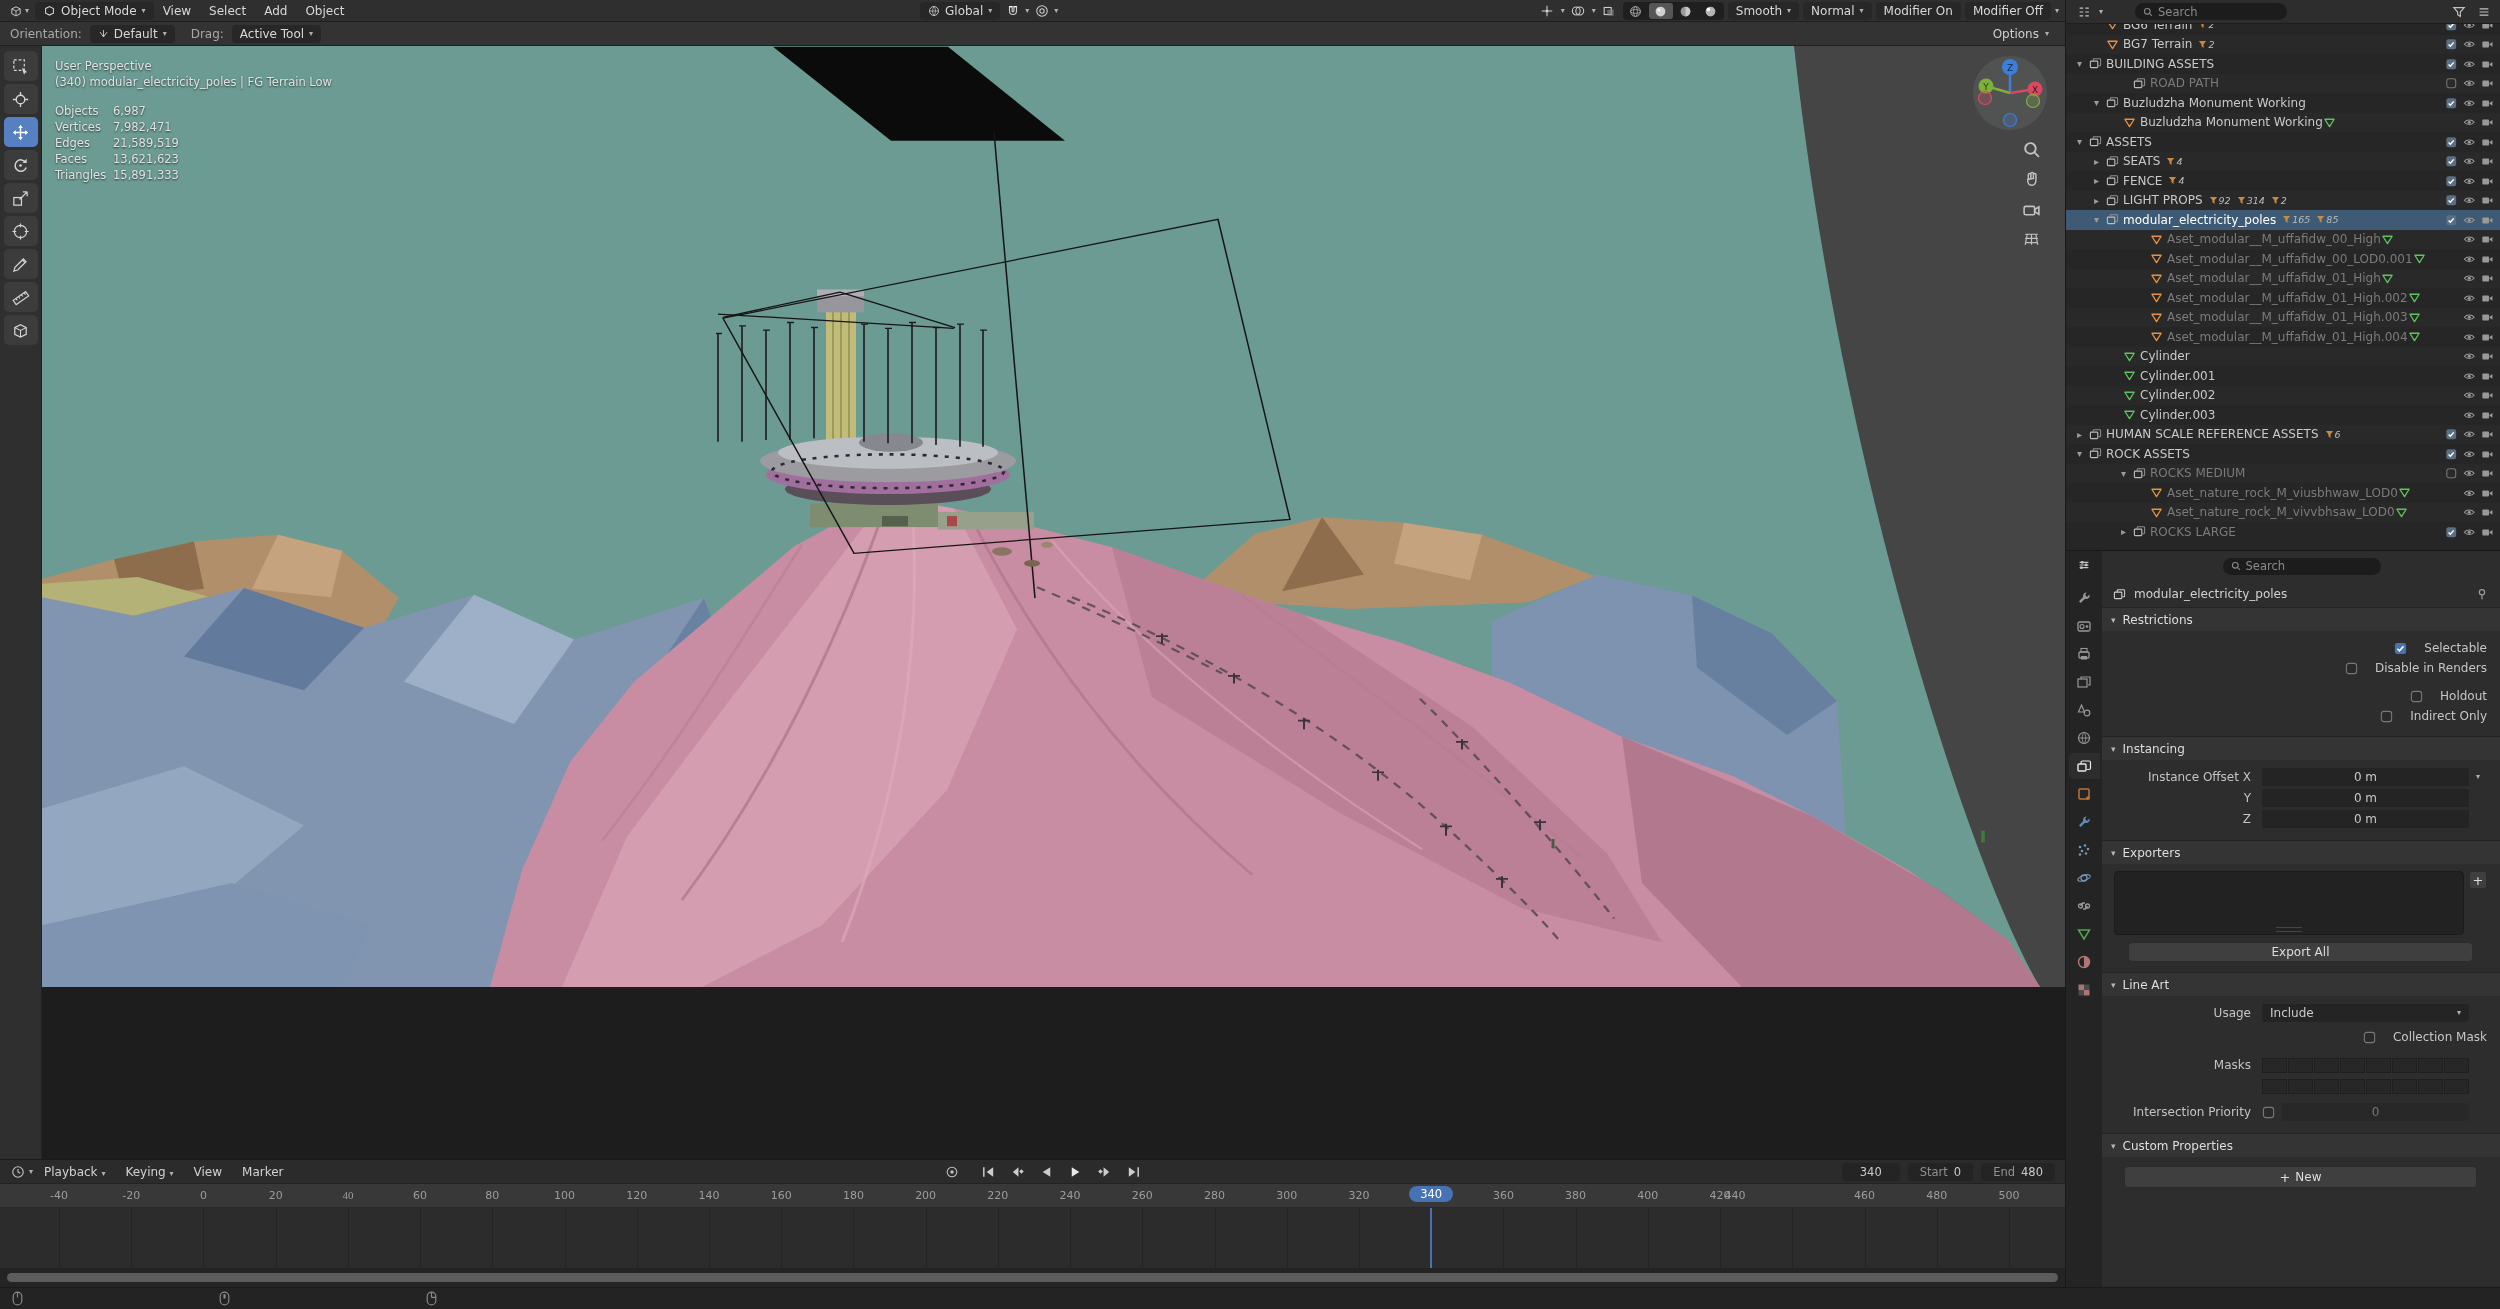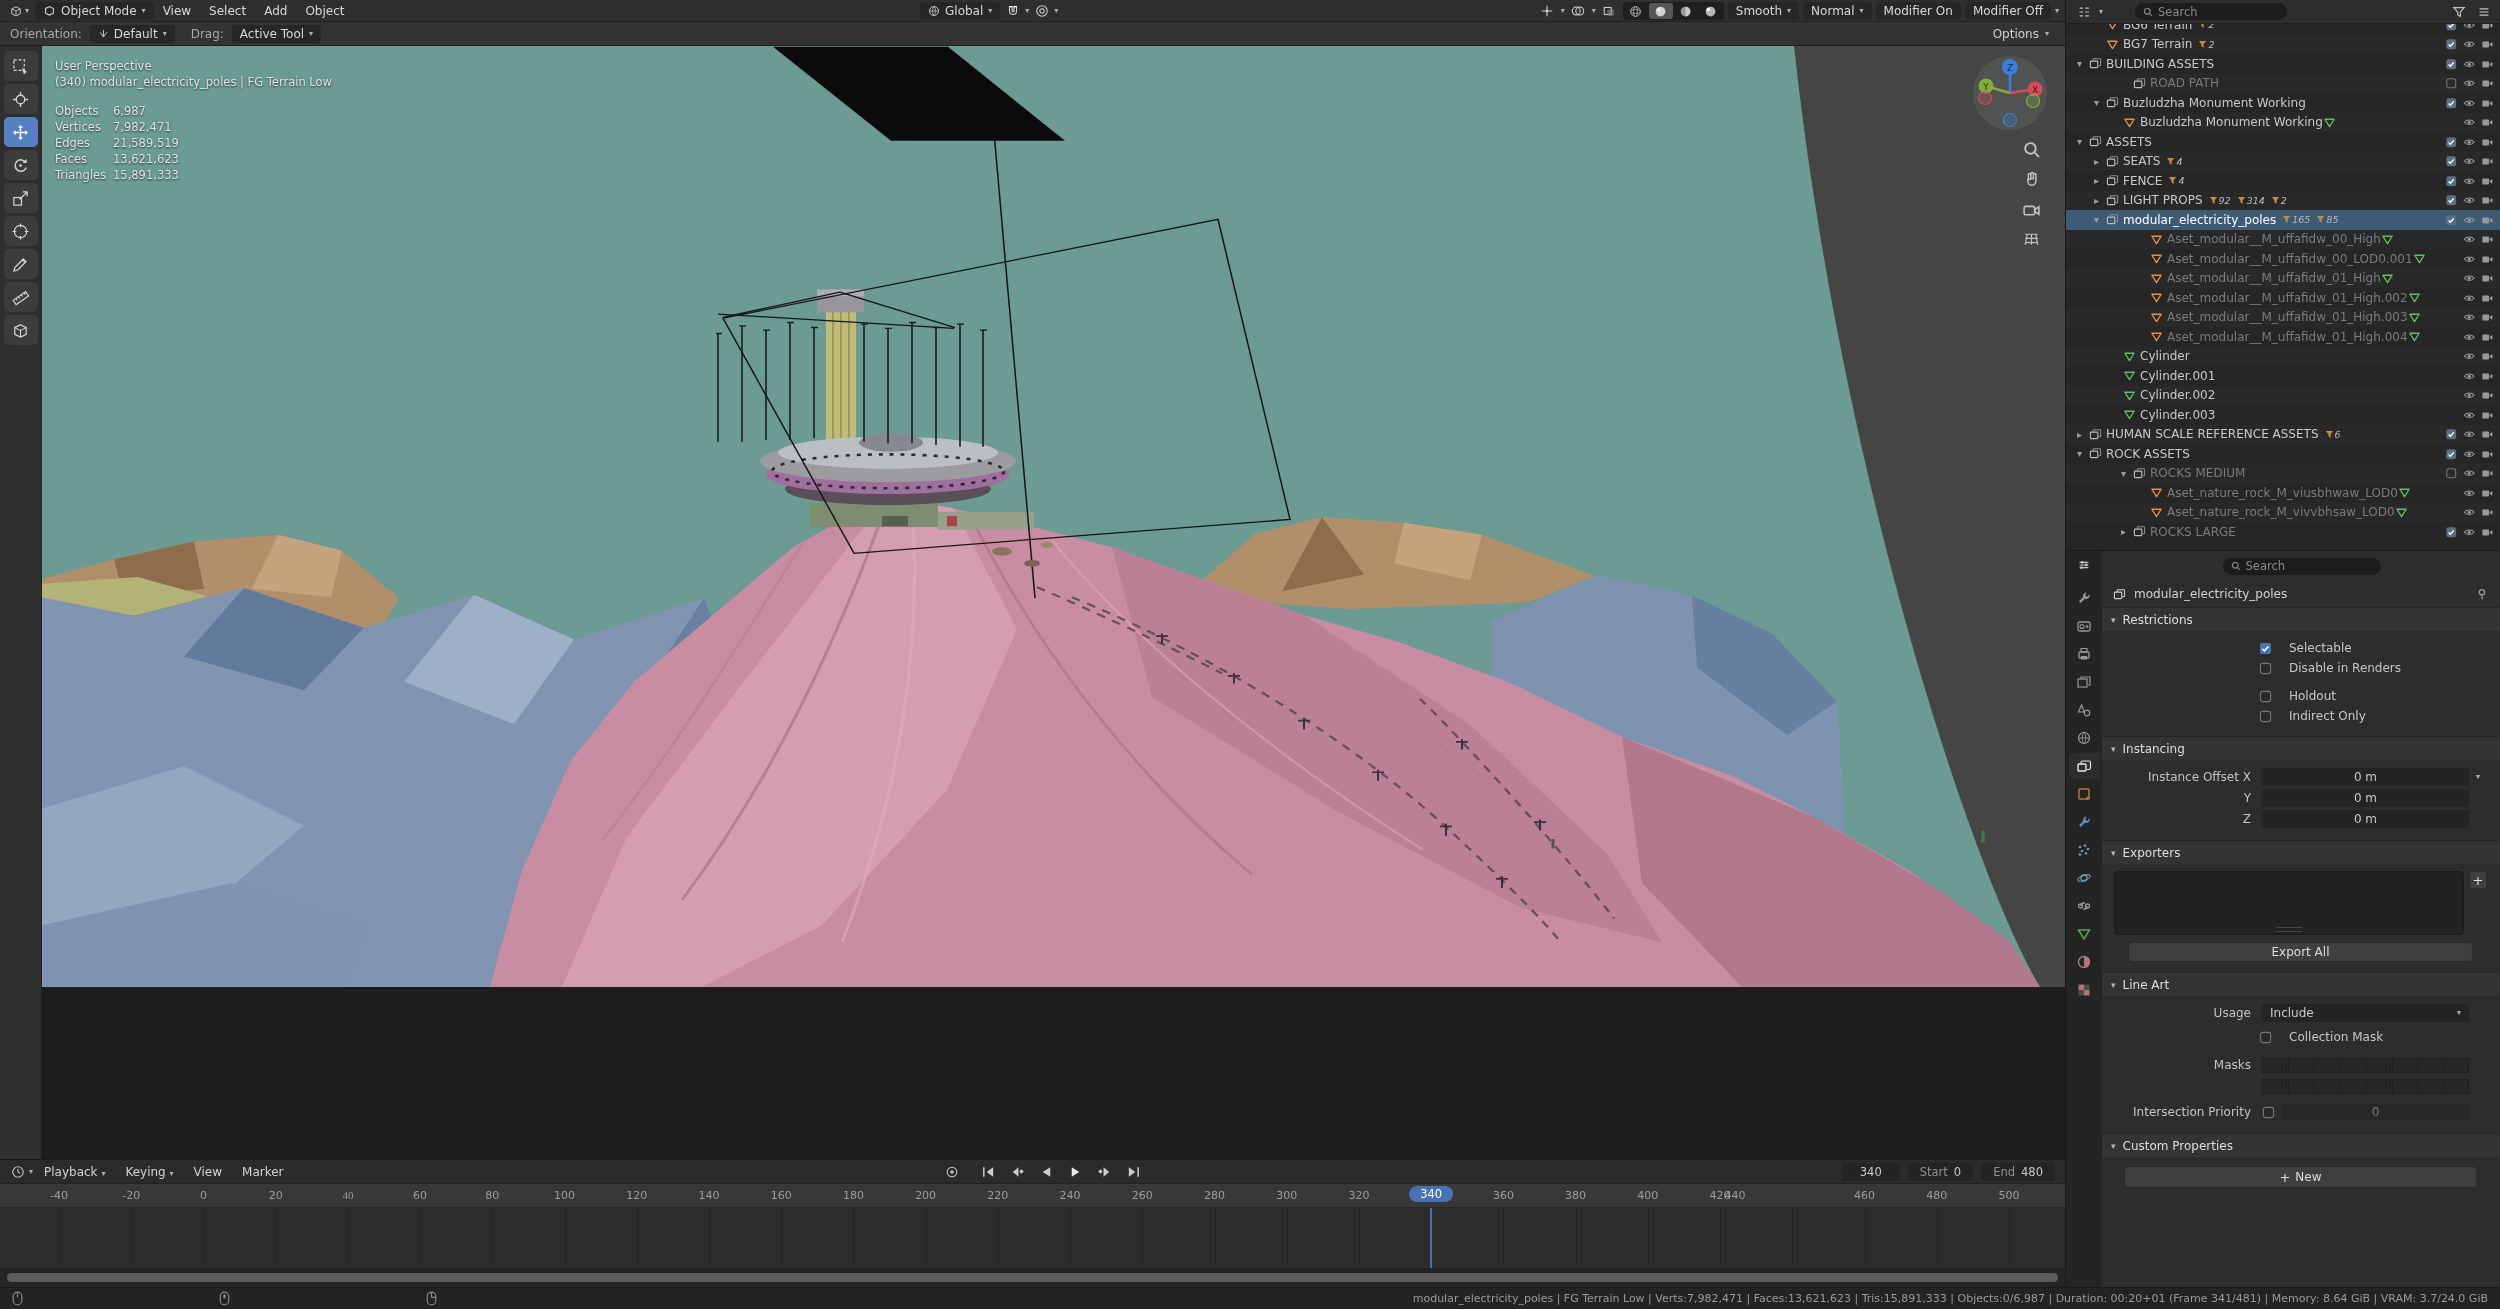--- a/index.html
+++ b/index.html
@@ -85,21 +85,21 @@
 .p-tab.active{background:#2d2d2d;opacity:1;}
 .props-content{position:absolute;left:36px;top:0;right:0;bottom:0;font-size:12px;}
 .p-search-row{height:30px;display:flex;align-items:center;justify-content:center;}
 .p-search{width:158px;height:17px;background:#1c1c1c;border-radius:9px;display:flex;align-items:center;padding:0 8px;gap:5px;color:#8a8a8a;font-size:11.5px;}
 .p-crumb{height:26px;display:flex;align-items:center;padding:0 10px;gap:7px;color:#d2d2d2;}
 .p-crumb .ol-ico{width:15px;}
 .p-pin{margin-left:auto;}
 .p-sec-h{height:24px;display:flex;align-items:center;gap:7px;padding:0 9px;background:#343434;color:#dedede;border-top:1px solid #242424;}
 .p-caret{font-size:9px;color:#b5b5b5;}
 .p-body{padding:7px 14px 10px 12px;}
-.p-check-row{display:flex;align-items:center;gap:17px;height:20px;margin-left:145px;color:#c6c6c6;}
+.p-check-row{display:flex;align-items:center;gap:17px;height:20px;margin-left:145px;color:#c6c6c6;justify-content:flex-end;}
 .cbx{width:13px;height:13px;flex:none;}
 .p-frow{display:flex;align-items:center;height:20px;margin-bottom:1px;}
 .p-label{width:148px;text-align:right;padding-right:11px;color:#c3c3c3;flex:none;}
 .p-field{flex:1;height:18px;background:#242424;border-radius:3px;display:flex;align-items:center;justify-content:center;color:#c9c9c9;}
 .p-field.dd{justify-content:space-between;padding:0 8px;}
 .p-dec{width:18px;display:flex;align-items:center;justify-content:center;flex:none;}
 .p-btn{height:20px;background:#3f3f3f;border:1px solid #2b2b2b;border-radius:4px;display:flex;align-items:center;justify-content:center;color:#dddddd;gap:5px;}
 .exp-wrap{display:flex;gap:5px;margin-bottom:7px;}
 .exp-box{flex:1;height:64px;background:#222222;border:1px solid #1b1b1b;border-radius:4px;position:relative;}
 .exp-grip{position:absolute;left:50%;bottom:2px;width:26px;height:5px;border-top:1px solid #444;border-bottom:1px solid #444;transform:translateX(-50%);}
@@ -1773,14 +1773,13 @@
           <rect x="4" y="3" width="2" height="4" fill="#8a8a8a"></rect>
         </svg>
       </span>
     <span class="sb-mouse">
         <svg viewBox="0 0 10 14">
           <rect x="1" y="1" width="8" height="12" rx="4" fill="none" stroke="#8a8a8a" stroke-width="1.1"></rect>
           <path d="M5 1v5M5 6h4" stroke="#8a8a8a" stroke-width="1.1"></path>
         </svg>
       </span>
   </span>
-  <span class="sb-text">modular_electricity_poles | FG Terrain Low | Verts:7,982,471 | Faces:13,621,623 | Tris:15,891,333 | Objects:0/6,987 | Duration: 00:20+01 (Frame 341/481) | Memory: 8.64 GiB | VRAM: 3.7/24.0 GiB</span>
 </div>
 
 </body></html>

